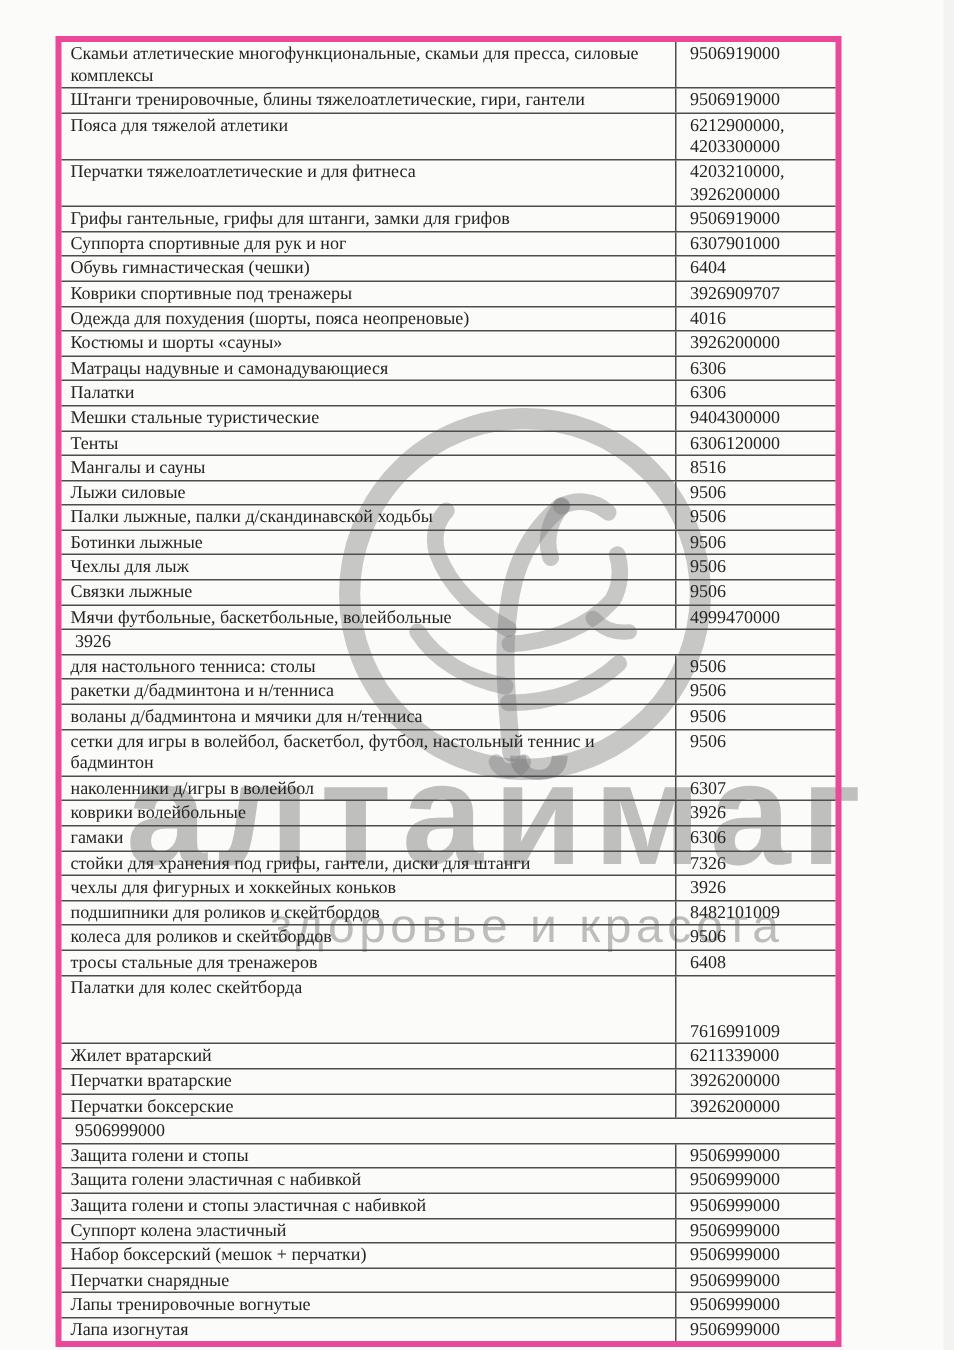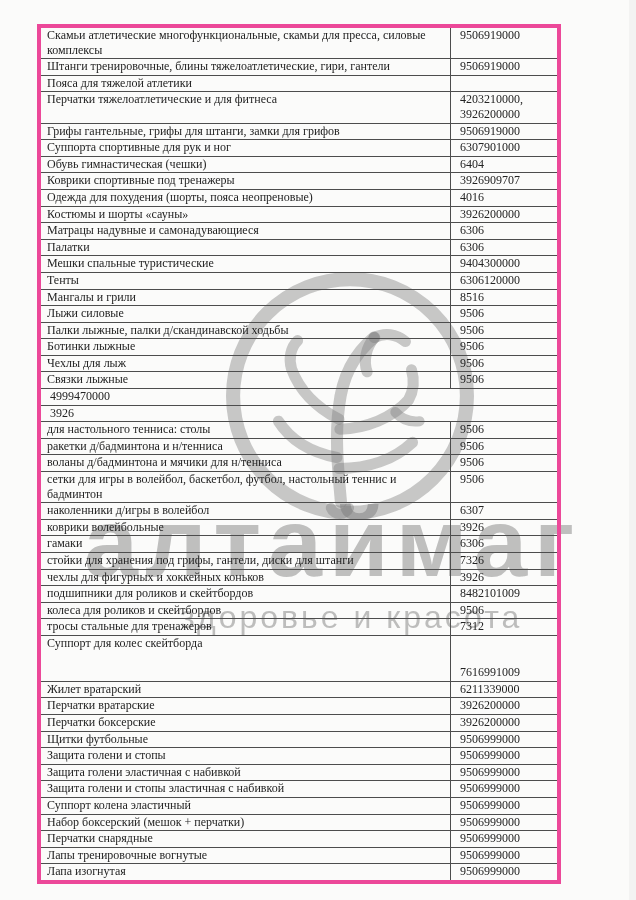--- a/index.html
+++ b/index.html
@@ -96,20 +96,22 @@
       <div class="cell code">9506919000</div>
     </div>
 
     <div class="row">
       <div class="cell desc">Штанги тренировочные, блины тяжелоатлетические, гири, гантели</div>
       <div class="cell code">9506919000</div>
     </div>
 
     <div class="row">
       <div class="cell desc">Пояса для тяжелой атлетики</div>
+      <div class="cell code">6212900000,
+4203300000</div>
     </div>
 
     <div class="row">
       <div class="cell desc">Перчатки тяжелоатлетические и для фитнеса</div>
       <div class="cell code">4203210000,
 3926200000</div>
     </div>
 
     <div class="row">
       <div class="cell desc">Грифы гантельные, грифы для штанги, замки для грифов</div>
@@ -146,31 +148,31 @@
       <div class="cell desc">Матрацы надувные и самонадувающиеся</div>
       <div class="cell code">6306</div>
     </div>
 
     <div class="row">
       <div class="cell desc">Палатки</div>
       <div class="cell code">6306</div>
     </div>
 
     <div class="row">
-      <div class="cell desc">Мешки спальные туристические</div>
+      <div class="cell desc">Мешки стальные туристические</div>
       <div class="cell code">9404300000</div>
     </div>
 
     <div class="row">
       <div class="cell desc">Тенты</div>
       <div class="cell code">6306120000</div>
     </div>
 
     <div class="row">
-      <div class="cell desc">Мангалы и грили</div>
+      <div class="cell desc">Мангалы и сауны</div>
       <div class="cell code">8516</div>
     </div>
 
     <div class="row">
       <div class="cell desc">Лыжи силовые</div>
       <div class="cell code">9506</div>
     </div>
 
     <div class="row">
       <div class="cell desc">Палки лыжные,  палки д/скандинавской ходьбы</div>
@@ -186,20 +188,21 @@
       <div class="cell desc">Чехлы для лыж</div>
       <div class="cell code">9506</div>
     </div>
 
     <div class="row">
       <div class="cell desc">Связки лыжные</div>
       <div class="cell code">9506</div>
     </div>
 
     <div class="row">
+      <div class="cell desc">Мячи футбольные, баскетбольные, волейбольные</div>
       <div class="cell code">4999470000</div>
     </div>
 
     <div class="row">
       <div class="cell code">3926</div>
     </div>
 
     <div class="row">
       <div class="cell desc">для настольного тенниса: столы</div>
       <div class="cell code">9506</div>
@@ -250,25 +253,25 @@
       <div class="cell code">8482101009</div>
     </div>
 
     <div class="row">
       <div class="cell desc">колеса для роликов и скейтбордов</div>
       <div class="cell code">9506</div>
     </div>
 
     <div class="row">
       <div class="cell desc">тросы стальные для тренажеров</div>
-      <div class="cell code">7312</div>
-    </div>
-
-    <div class="row">
-      <div class="cell desc">Суппорт для колес скейтборда</div>
+      <div class="cell code">6408</div>
+    </div>
+
+    <div class="row">
+      <div class="cell desc">Палатки для колес скейтборда</div>
       <div class="cell code">
 
 7616991009</div>
     </div>
 
     <div class="row">
       <div class="cell desc">Жилет  вратарский</div>
       <div class="cell code">6211339000</div>
     </div>
 
@@ -276,21 +279,20 @@
       <div class="cell desc">Перчатки вратарские</div>
       <div class="cell code">3926200000</div>
     </div>
 
     <div class="row">
       <div class="cell desc">Перчатки боксерские</div>
       <div class="cell code">3926200000</div>
     </div>
 
     <div class="row">
-      <div class="cell desc">Щитки футбольные</div>
       <div class="cell code">9506999000</div>
     </div>
 
     <div class="row">
       <div class="cell desc">Защита голени и стопы</div>
       <div class="cell code">9506999000</div>
     </div>
 
     <div class="row">
       <div class="cell desc">Защита голени эластичная с набивкой</div>

